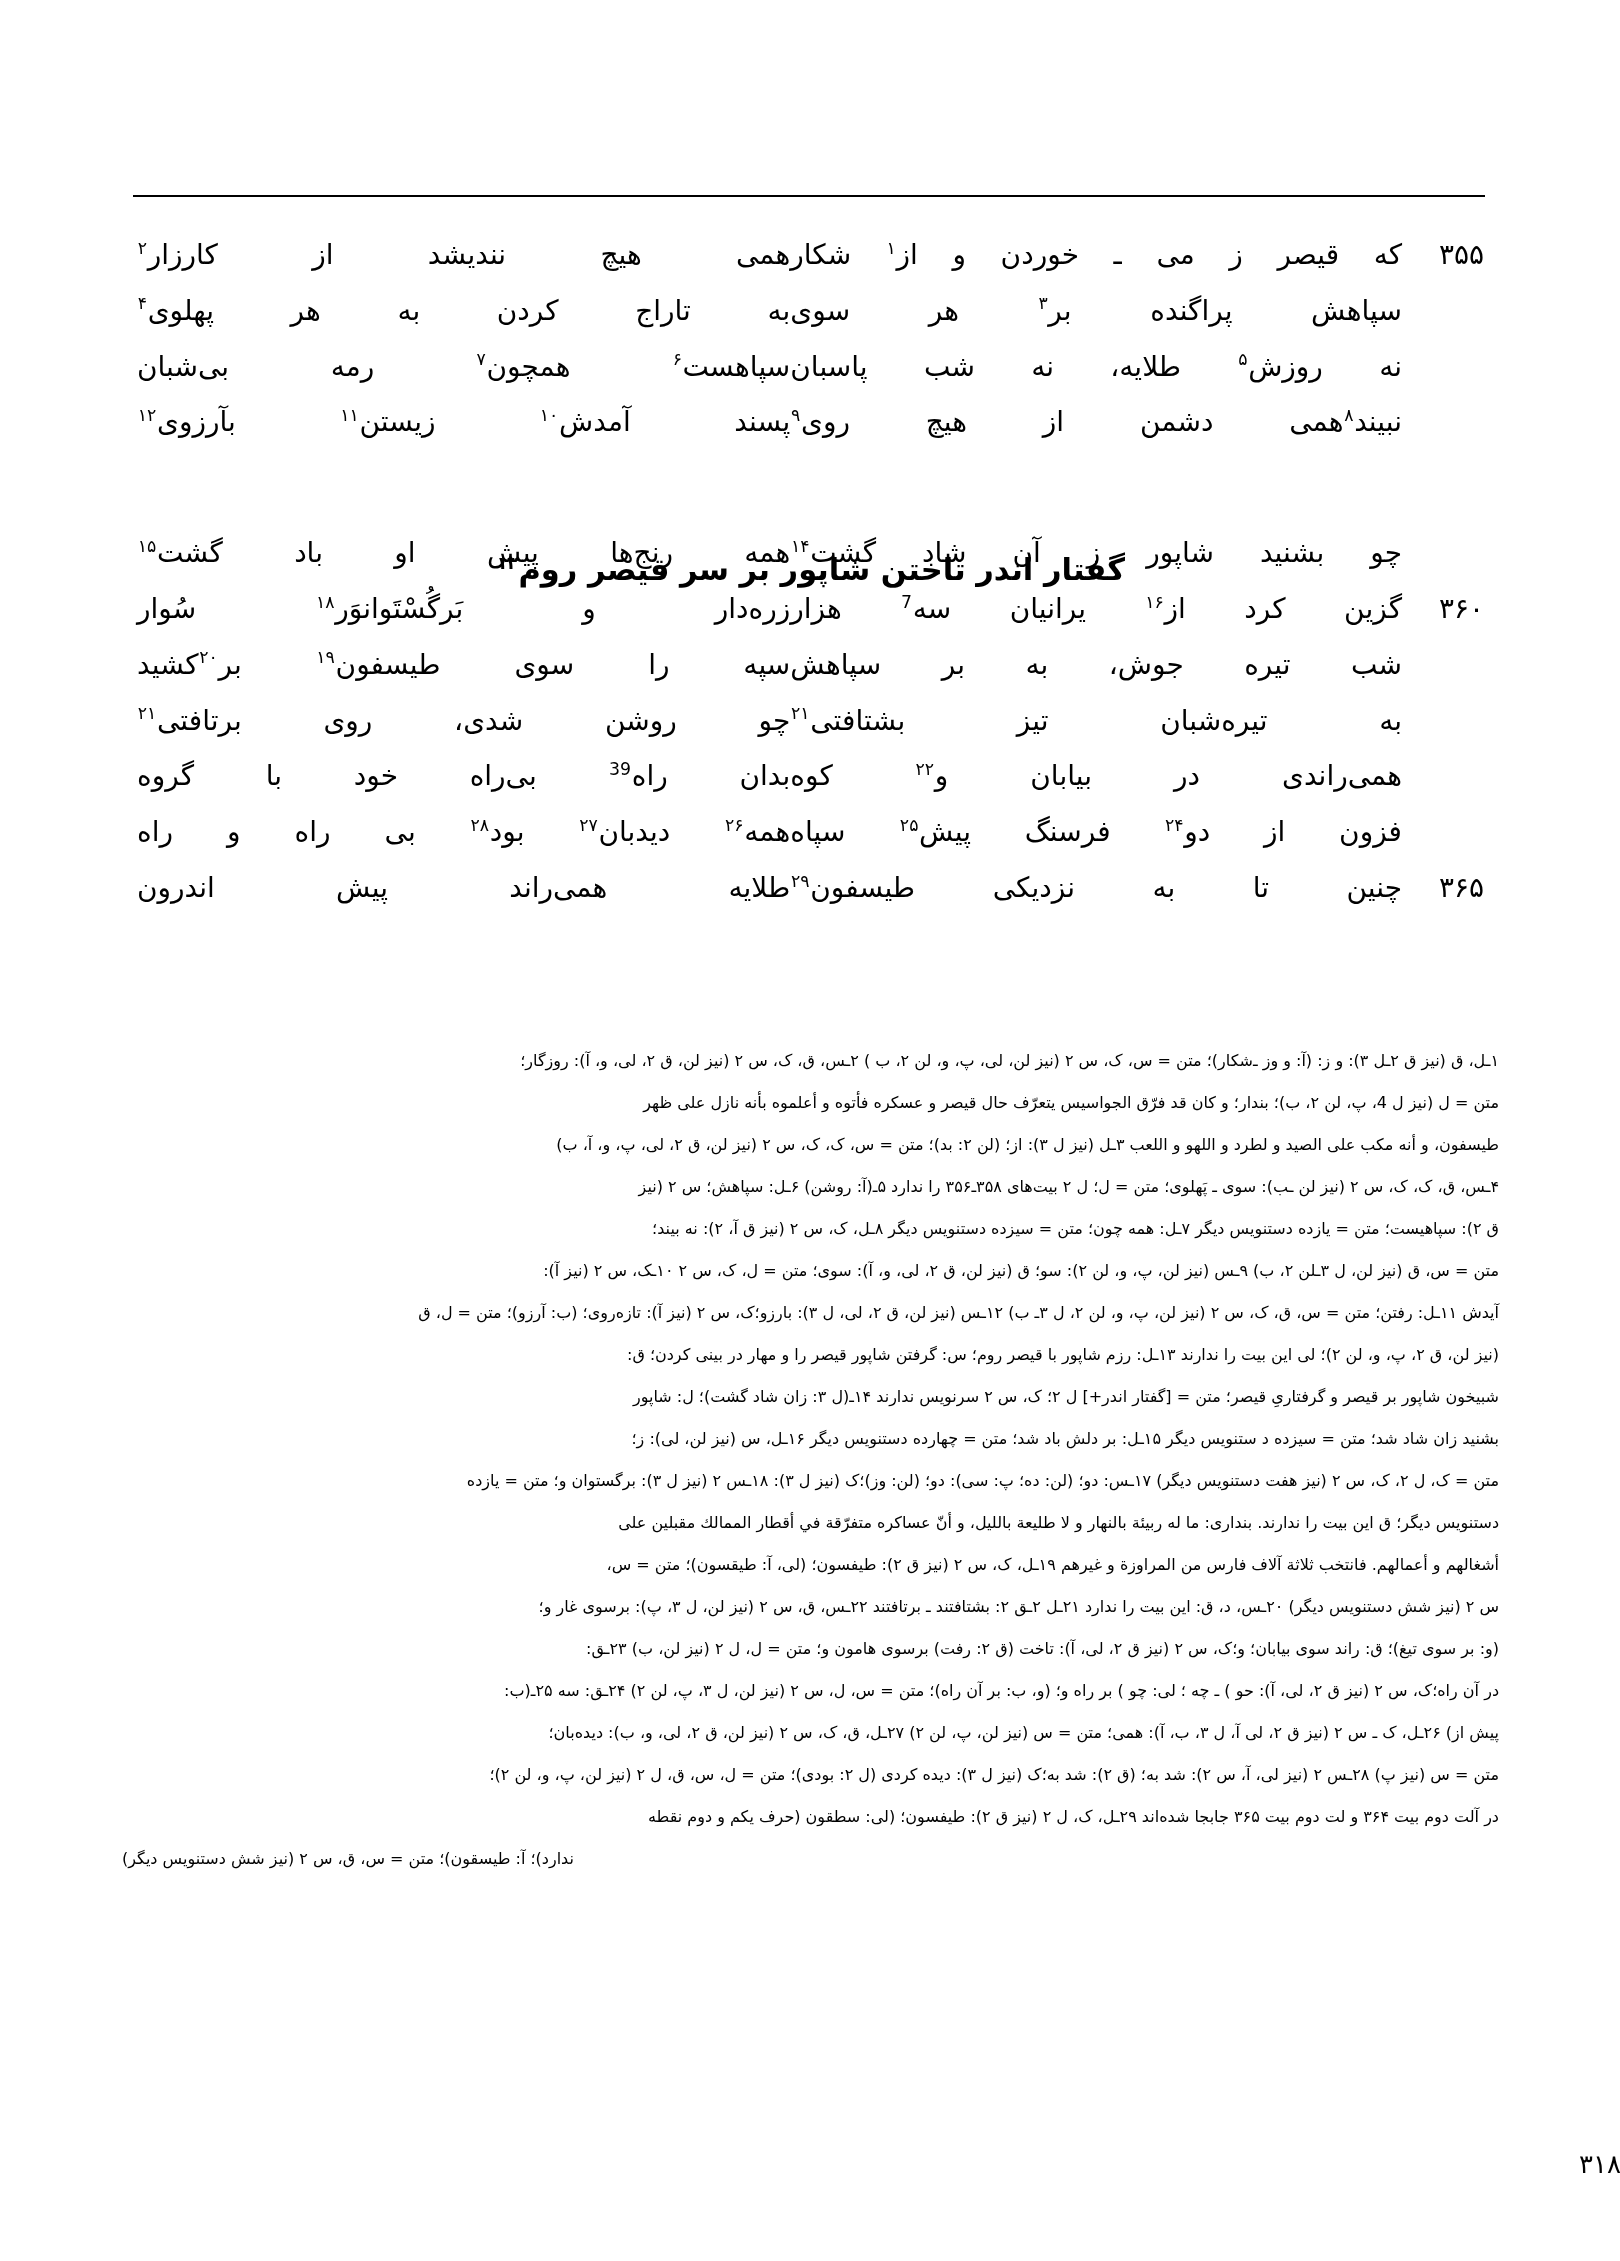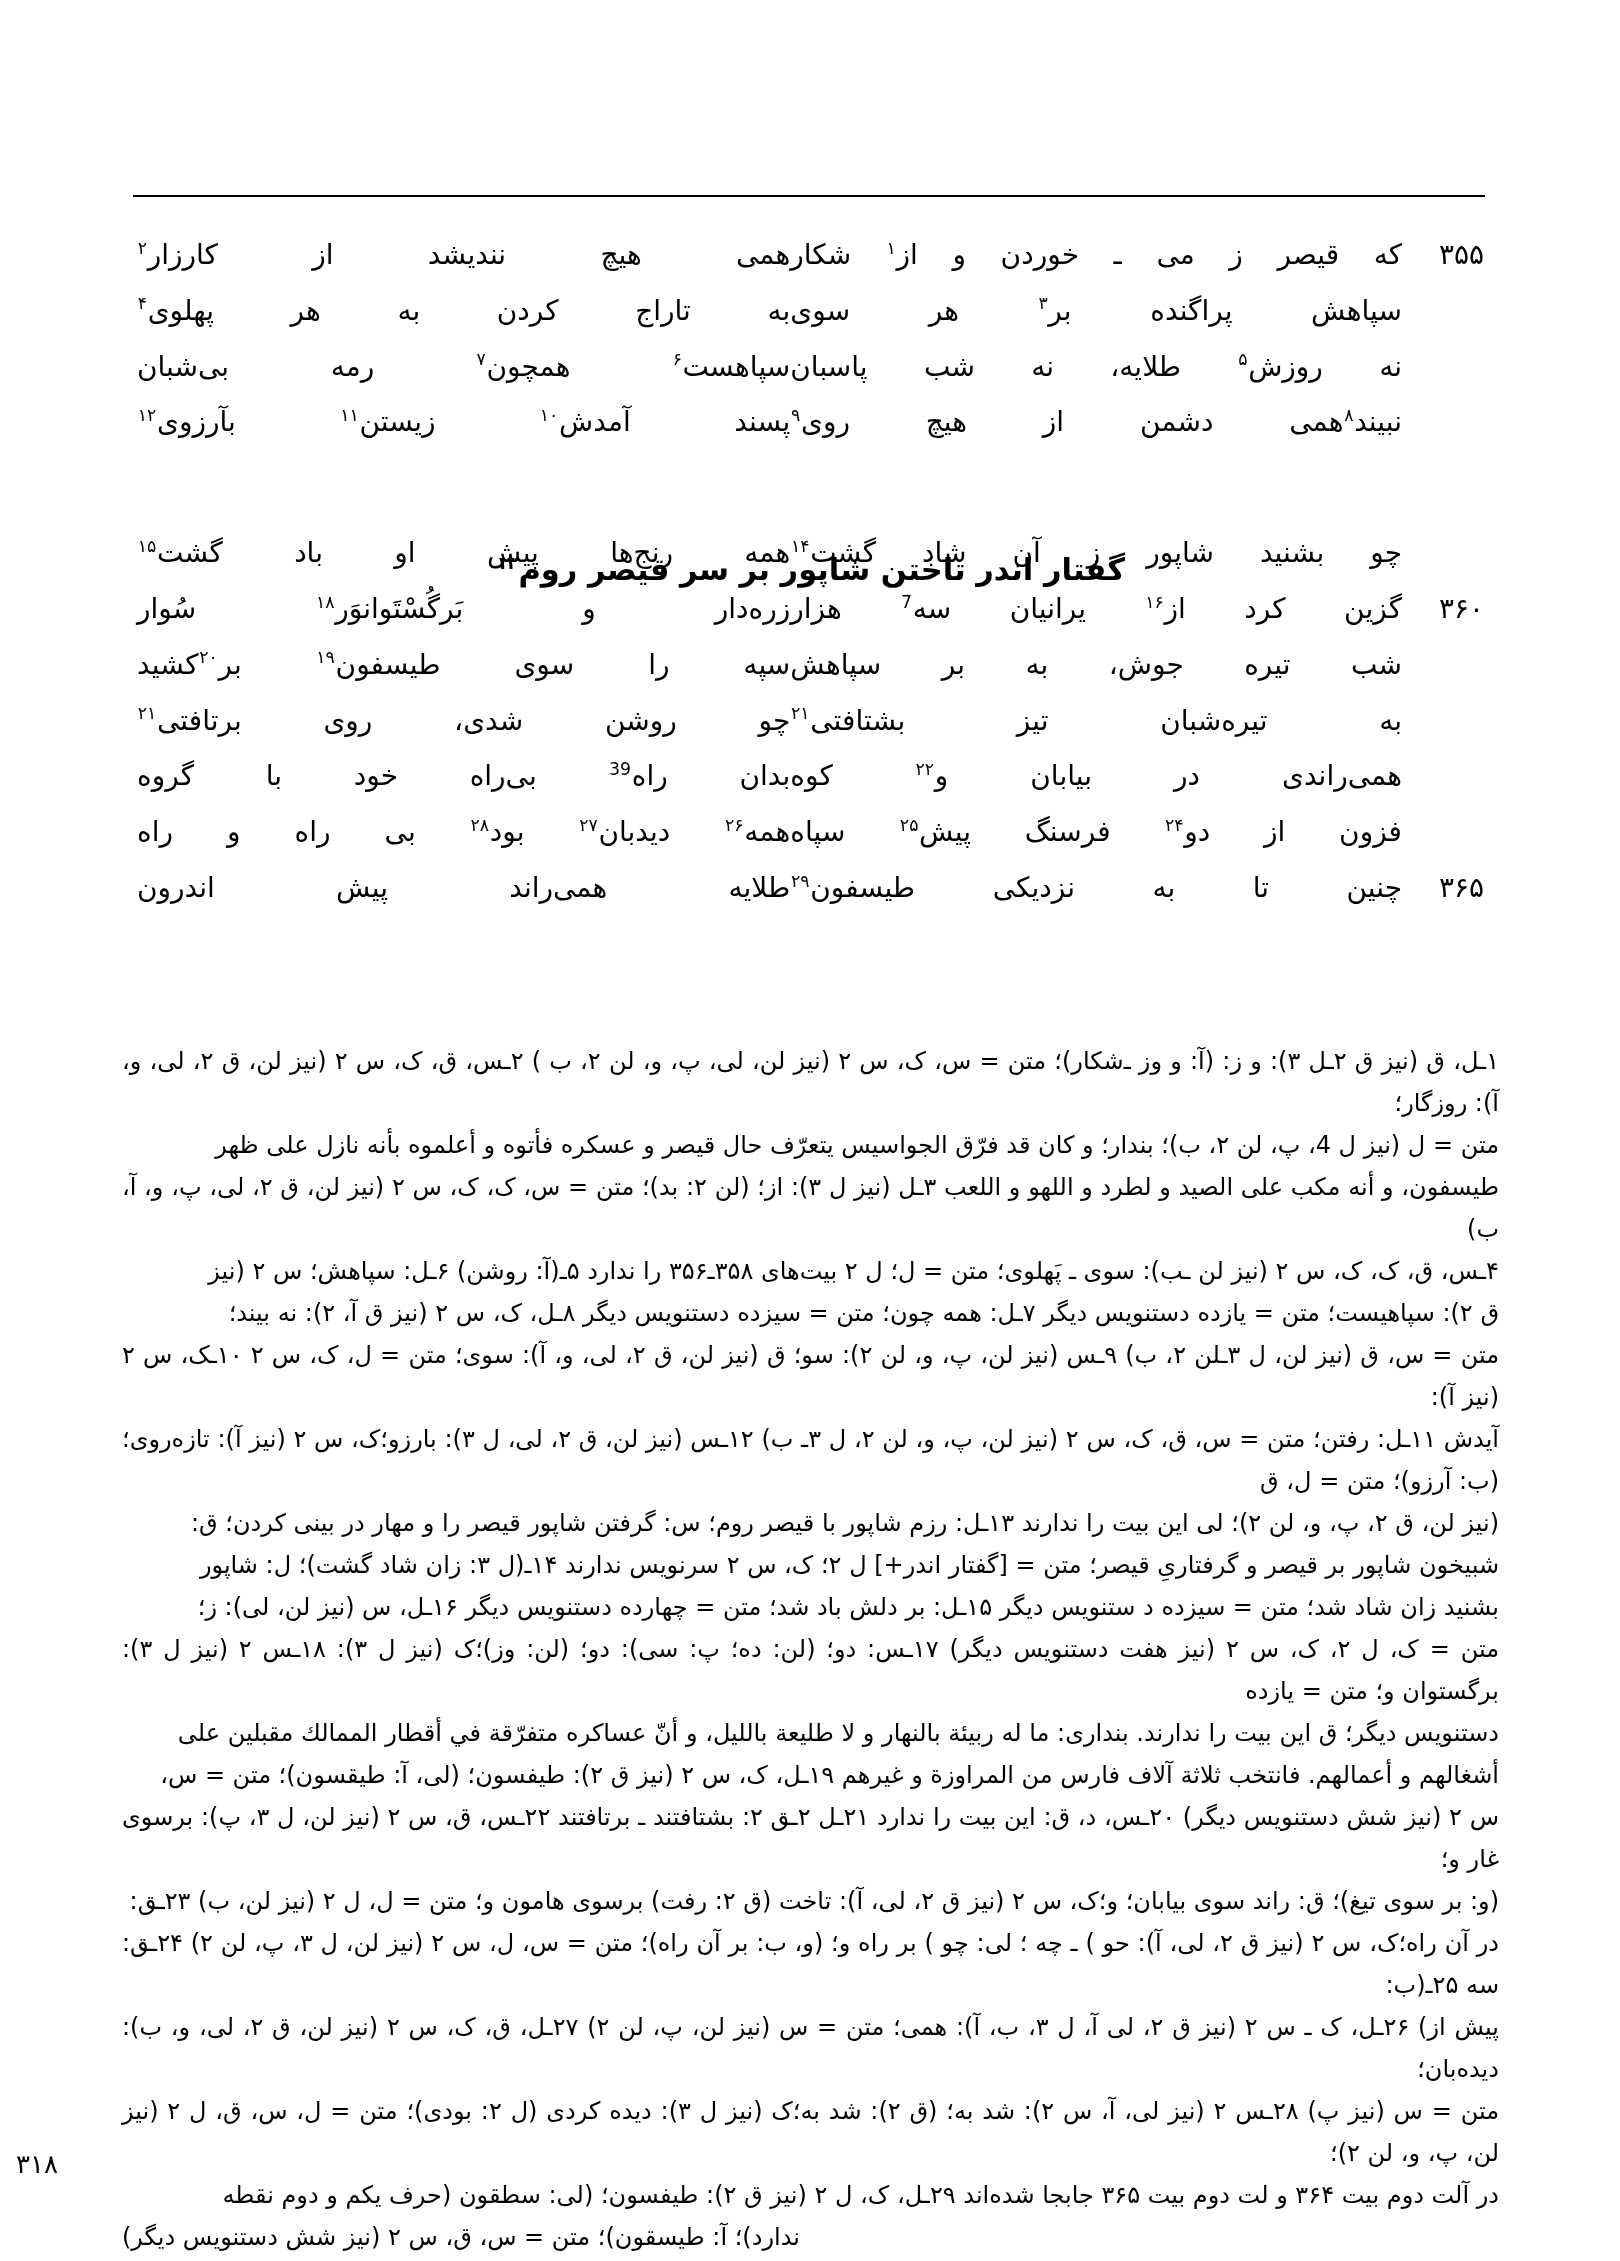--- a/index.html
+++ b/index.html
@@ -105,34 +105,34 @@
     font-size:30.5px;
     font-weight:bold;
     direction:rtl;
   }
 
   
   .footnotes{
     position:absolute;
     top:1040px; left:122px; right:122px;
     direction:rtl;
-    font-size:24px;
+    font-size:16px;
     line-height:42px;
     text-align:justify;
     text-align-last:right;
     word-spacing:0px;
   }
   .footnotes p{ margin:0; padding:0; }
   .fnlast{ text-align:left; text-align-last:left; direction:rtl;}
 
   
   .folio{
     position:absolute;
     bottom:82px; left:16px; right:0;
-    text-align:left;
+    text-align:right;
     font-size:26px;
     direction:rtl;
   }
 </style>
 </head>
 <body>
 
 <div class="page">
 
   <div class="rule"></div>

